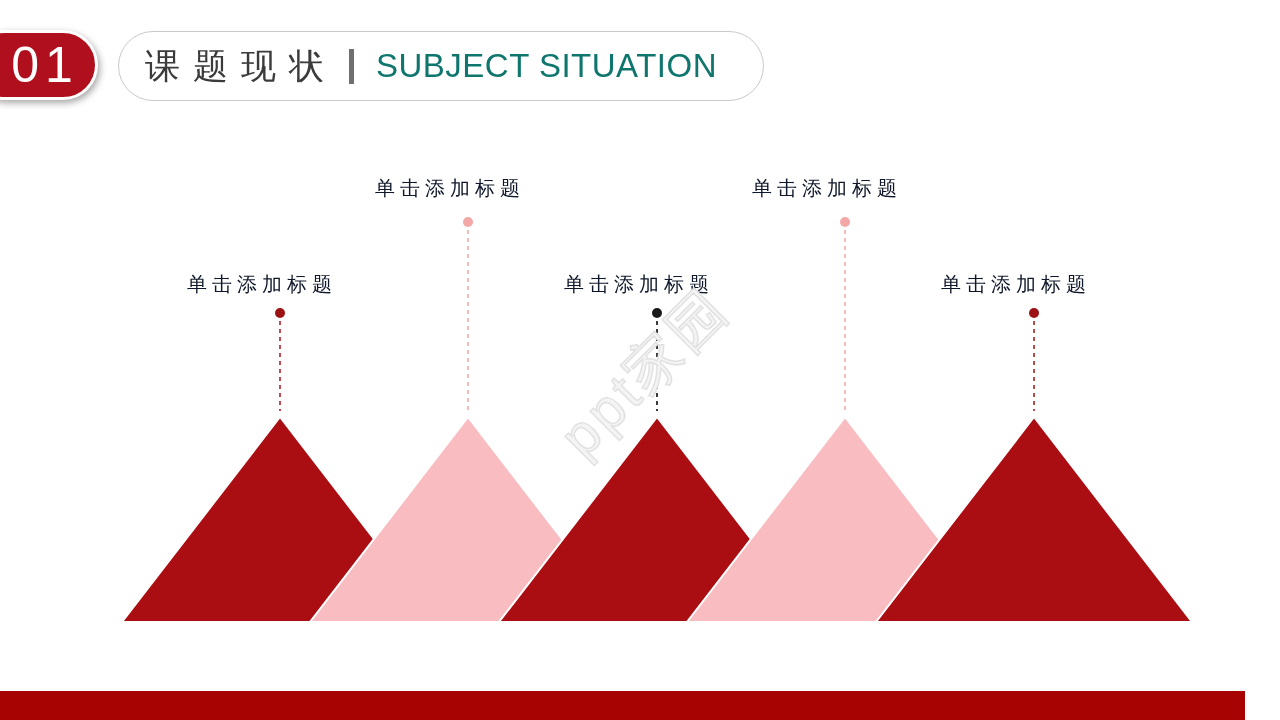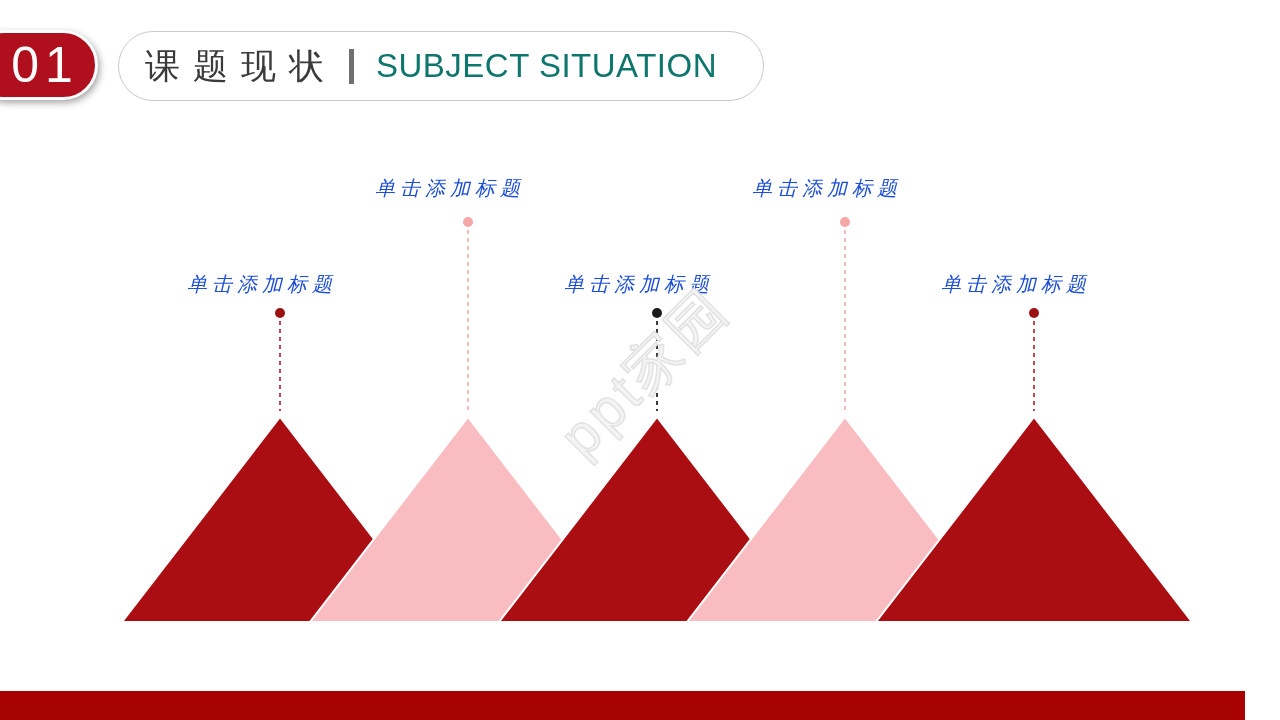--- a/index.html
+++ b/index.html
@@ -20,21 +20,21 @@
     position:absolute;left:118px;top:31px;width:646px;height:70px;box-sizing:border-box;
     border:1.5px solid #c9c9c9;border-radius:36px;
     display:flex;align-items:center;padding:0 26px;background:#ffffff;
   }
   .title-zh{font-size:35px;color:#3b3b3b;letter-spacing:13px;white-space:nowrap;}
   .title-sep{width:5px;height:35px;background:#6f6f6f;margin:0 22px 0 12px;flex:0 0 auto;}
   .title-en{font-size:33px;color:#0f766e;letter-spacing:0.5px;white-space:nowrap;}
   
   .label{
     position:absolute;transform:translateX(-50%);
-    font-size:20px;color:#1d4ed8;letter-spacing:5px;white-space:nowrap;font-style:italic;
+    font-size:20px;color:#0f172a;letter-spacing:5px;white-space:nowrap;
   }
   
   .diagram-svg{position:absolute;left:0;top:0;width:1280px;height:720px;}
   
   .watermark{
     position:absolute;left:505px;top:288px;width:280px;height:170px;
     display:flex;align-items:center;justify-content:center;
     transform:rotate(-45deg);pointer-events:none;
   }
   .watermark span{

